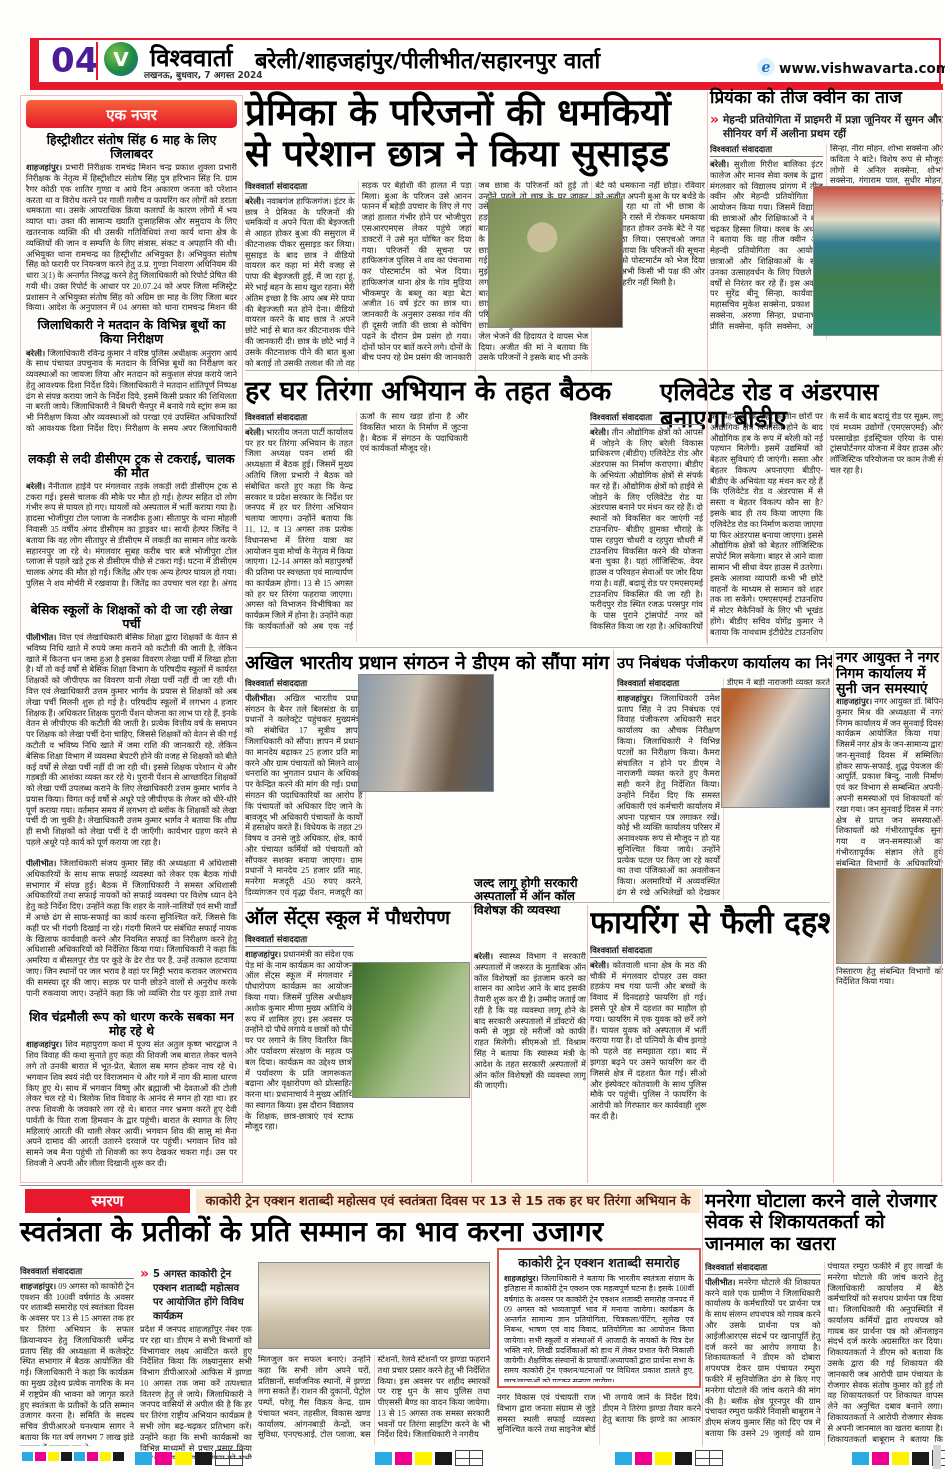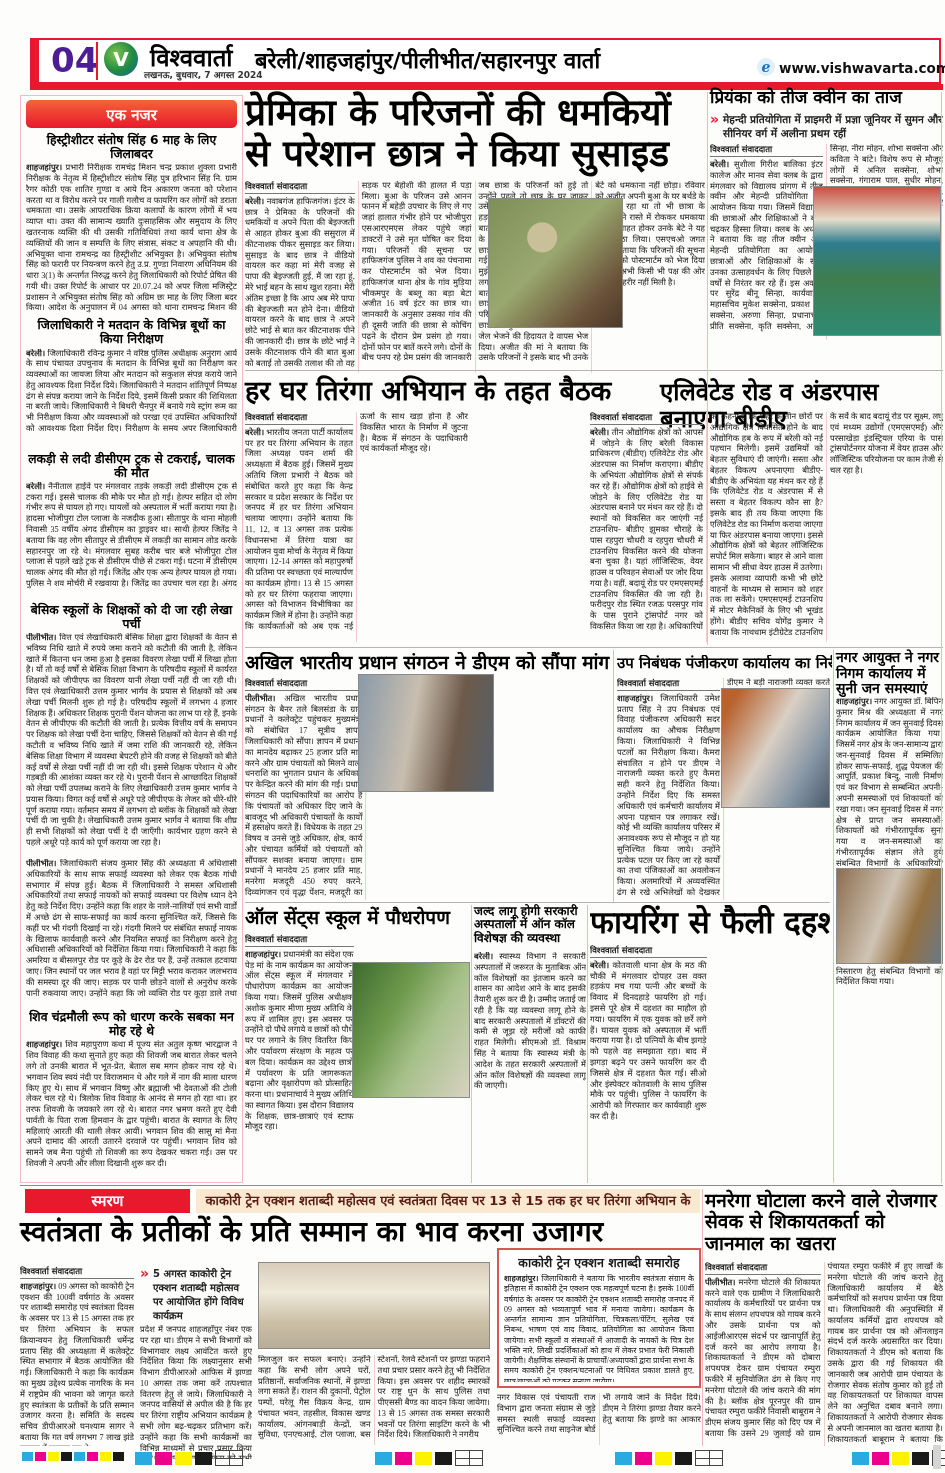--- a/index.html
+++ b/index.html
@@ -157,21 +157,21 @@
      background:linear-gradient(110deg,#8d6e4f,#cfc4b4 45%,#94703f 70%,#6b7886)"></div>
 
 <h2 class="abs art-head h-center" style="left:245px;top:907px;width:226px;font-size:19px">ऑल सेंट्स स्कूल में पौधरोपण</h2>
 <div class="abs body cols2" style="left:245px;top:934px;width:224px;height:248px">
   <div class="byline">विश्ववार्ता संवाददाता</div>
   <span class="dl">शाहजहांपुर।</span> <span>प्रधानमंत्री का संदेश एक पेड़ मां के नाम कार्यक्रम का आयोजन ऑल सेंट्स स्कूल में मंगलवार में पौधारोपण कार्यक्रम का आयोजन किया गया। जिसमें पुलिस अधीक्षक अशोक कुमार मीणा मुख्य अतिथि के रूप में शामिल हुए। इस अवसर पर उन्होंने दो पौधे लगाये व छात्रों को पौधे घर पर लगाने के लिए वितरित किए और पर्यावरण संरक्षण के महत्व पर बल दिया। कार्यक्रम का उद्देश्य छात्रों में पर्यावरण के प्रति जागरूकता बढ़ाना और वृक्षारोपण को प्रोत्साहित करना था। प्रधानाचार्य ने मुख्य अतिथि का स्वागत किया। इस दौरान विद्यालय के शिक्षक, छात्र-छात्राएं एवं स्टाफ मौजूद रहा।</span>
 </div>
 <div class="photo abs" style="left:352px;top:962px;width:118px;height:136px;
      background:linear-gradient(120deg,#3c6b2e,#6f9a4e 35%,#a6c08a 60%,#d8d2c2)"></div>
 
-<h2 class="abs art-head" style="left:474px;top:905px;width:112px;font-size:12px">जल्द लागू होगी सरकारी अस्पतालों में ऑन कॉल विशेषज्ञ की व्यवस्था</h2>
+<h2 class="abs art-head" style="left:474px;top:877px;width:112px;font-size:12px">जल्द लागू होगी सरकारी अस्पतालों में ऑन कॉल विशेषज्ञ की व्यवस्था</h2>
 <div class="abs body" style="left:474px;top:952px;width:112px;height:230px">
   <span class="dl">बरेली।</span> <span>स्वास्थ्य विभाग ने सरकारी अस्पतालों में जरूरत के मुताबिक ऑन कॉल विशेषज्ञों का इंतजाम करने का शासन का आदेश आने के बाद इसकी तैयारी शुरू कर दी है। उम्मीद जताई जा रही है कि यह व्यवस्था लागू होने के बाद सरकारी अस्पतालों में डॉक्टरों की कमी से जूझ रहे मरीजों को काफी राहत मिलेगी। सीएमओ डॉ. विश्राम सिंह ने बताया कि स्वास्थ्य मंत्री के आदेश के तहत सरकारी अस्पतालों में ऑन कॉल विशेषज्ञों की व्यवस्था लागू की जाएगी।</span>
 </div>
 
 <h2 class="abs art-head h-center" style="left:590px;top:905px;width:240px;font-size:31px;white-space:nowrap;overflow:hidden">फायरिंग से फैली दहशत</h2>
 <div class="abs body cols2" style="left:590px;top:945px;width:240px;height:237px">
   <div class="byline">विश्ववार्ता संवाददाता</div>
   <span class="dl">बरेली।</span> <span>कोतवाली थाना क्षेत्र के मठ की चौकी में मंगलवार दोपहर उस वक्त हड़कंप मच गया पत्नी और बच्चों के विवाद में दिनदहाड़े फायरिंग हो गई। इससे पूरे क्षेत्र में दहशत का माहौल हो गया। फायरिंग में एक युवक को छर्रे लगे हैं। घायल युवक को अस्पताल में भर्ती कराया गया है। दो पत्नियों के बीच झगड़े को पहले वह समझाता रहा। बाद में झगड़ा बढ़ने पर उसने फायरिंग कर दी जिससे क्षेत्र में दहशत फैल गई। सीओ और इंस्पेक्टर कोतवाली के साथ पुलिस मौके पर पहुंची। पुलिस ने फायरिंग के आरोपी को गिरफ्तार कर कार्यवाही शुरू कर दी है।</span>
 </div>
 

